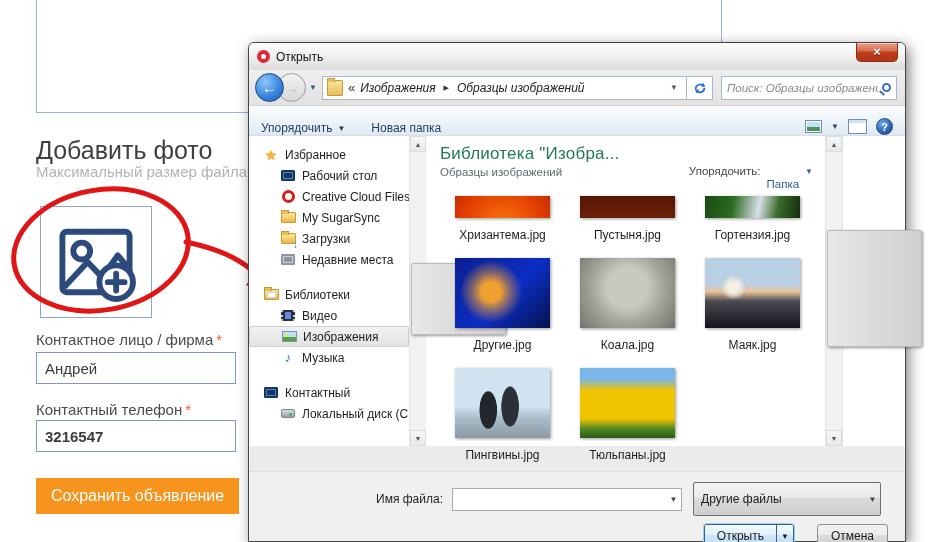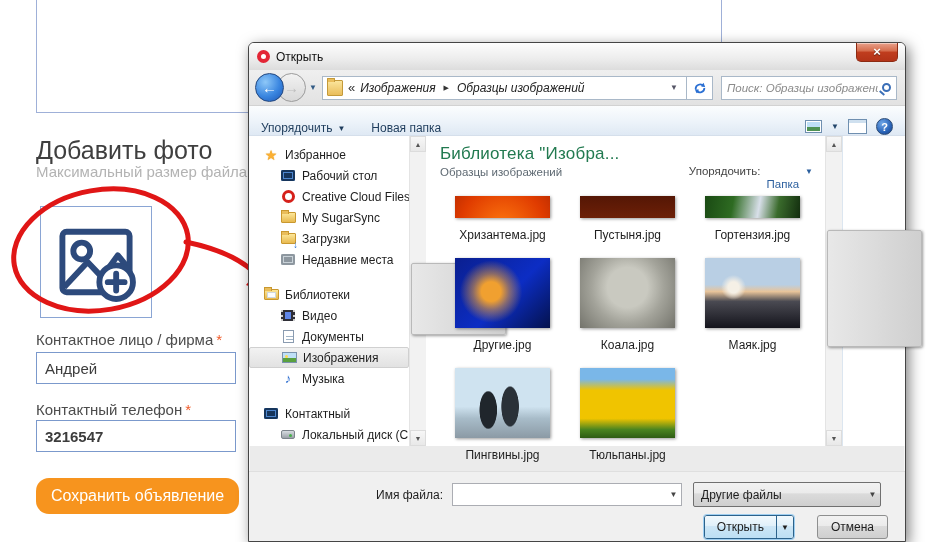--- a/index.html
+++ b/index.html
@@ -13,21 +13,21 @@
   .sec-title { position:absolute; left:36px; top:136px; font-size:25px; color:#3f3f3f; }
   .sec-note { position:absolute; left:36px; top:163px; font-size:15px; color:#b3b3b3; }
   .upload-box { position:absolute; left:40px; top:206px; width:112px; height:112px;
     border:1px solid #8aa5d4; background:#fff; display:flex; align-items:center; justify-content:center; cursor:pointer; }
   .annot-svg { position:absolute; left:0; top:178px; width:300px; height:160px; pointer-events:none; }
   .fld-label { position:absolute; left:36px; font-size:15px; color:#4c4c4c; }
   .fld-label .req { color:#f05a28; margin-left:3px; }
   .txt-input { position:absolute; left:36px; width:200px; height:32px; border:1px solid #7b99cc;
     background:#fff; font-size:15px; color:#3c3c3c; padding:0 8px; font-family:inherit; }
   .save-btn { position:absolute; left:36px; top:478px; width:203px; height:36px; background:#f7941e;
-    border:none; border-radius:13px; color:#fff; font-size:16px; font-family:inherit; cursor:pointer; }
+    border:none; border-radius:0; color:#fff; font-size:16px; font-family:inherit; cursor:pointer; }
 
   
   .win { position:absolute; left:248px; top:42px; width:658px; height:500px;
     border:1px solid #454545; border-radius:6px 6px 0 0;
     background:#ebebeb; box-shadow:3px 4px 14px rgba(0,0,0,.5), inset 0 0 0 1px rgba(255,255,255,.6);
     display:flex; flex-direction:column; font-size:12px; color:#1e1e1e; }
   .titlebar { height:27px; border-radius:5px 5px 0 0; position:relative;
     background:linear-gradient(#fdfdfd,#ececec 60%,#dcdcdc);
     display:flex; align-items:center; padding:0 8px; gap:6px; }
   .opera-ic { width:13px; height:13px; border-radius:50%; border:4px solid #e32636; background:#fff; }
@@ -154,21 +154,21 @@
   .preview { width:62px; padding:118px 2px 0 4px; }
   .preview-text { font-size:11px; color:#606060; text-align:center; line-height:1.5; }
 
   
   .footer { height:70px; background:#f0f0f0; border-top:1px solid #dfdfdf; padding:10px 17px 0 0; position:relative;margin-top:25px; }
   .frow1 { display:flex; align-items:center; }
   .fname-label { width:203px; text-align:right; font-size:12px; color:#1e1e1e; padding-right:9px; }
   .fname-input { width:230px; height:23px; border:1px solid #abadb3; background:#fff; display:flex; align-items:center; }
   .fname-input input { flex:1; border:none; outline:none; height:100%; padding:0 5px; font-family:inherit; font-size:12px; min-width:0; }
   .combo-dd { width:15px; height:100%; display:flex; align-items:center; justify-content:center; font-size:8px; color:#444; cursor:pointer; }
-  .ftype { margin-left:11px; width:188px; height:25px; border:1px solid #707070; border-radius:2px;
+  .ftype { margin-left:11px; width:188px; height:34px; border:1px solid #707070; border-radius:2px;
     background:linear-gradient(#f2f2f2,#ebebeb 45%,#dbdbdb 46%,#cfcfcf); display:flex; align-items:center;
     padding-left:7px; font-size:12px; color:#1e1e1e; cursor:pointer; }
   .frow2 { display:flex; justify-content:flex-end; margin-top:8px; gap:23px; }
   .open-split { display:flex; height:24px; border:1px solid #2c628b; border-radius:3px; overflow:hidden;
     box-shadow:0 0 0 1px #9ecef0; cursor:pointer; }
   .open-main { padding:0 12px; display:flex; align-items:center; font-size:12px; color:#1e1e1e;
     background:linear-gradient(#f2f9fd,#e0f0fa 45%,#cde6f6 46%,#bcdff4); }
   .open-arrow { width:17px; display:flex; align-items:center; justify-content:center; font-size:8px; color:#1e1e1e;
     border-left:1px solid #2c628b; background:linear-gradient(#f2f9fd,#e0f0fa 45%,#cde6f6 46%,#bcdff4); }
   .cancel-btn { width:71px; height:24px; border:1px solid #8e8f8f; border-radius:3px; font-size:12px; color:#1e1e1e;
@@ -305,26 +305,20 @@
           <span>Библиотеки</span>
         </div>
         <div class="side-row child">
           <span class="ico">
               <span class="film">
                 <i></i>
               </span>
             </span>
           <span>Видео</span>
         </div>
-        <div class="side-row child">
-          <span class="ico">
-              <span class="doc"></span>
-            </span>
-          <span>Документы</span>
-        </div>
         <div class="side-row child sel">
           <span class="ico">
               <span class="pic"></span>
             </span>
           <span>Изображения</span>
         </div>
         <div class="side-row child">
           <span class="ico note">♪</span>
           <span>Музыка</span>
         </div>

